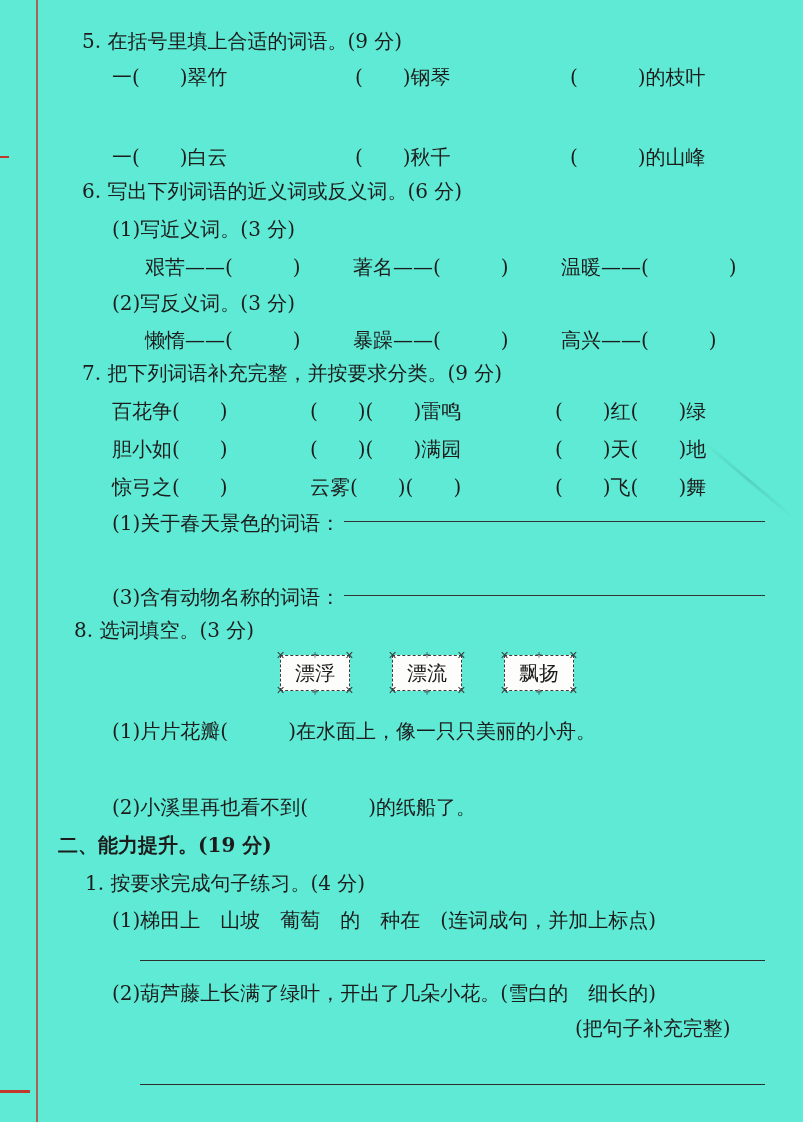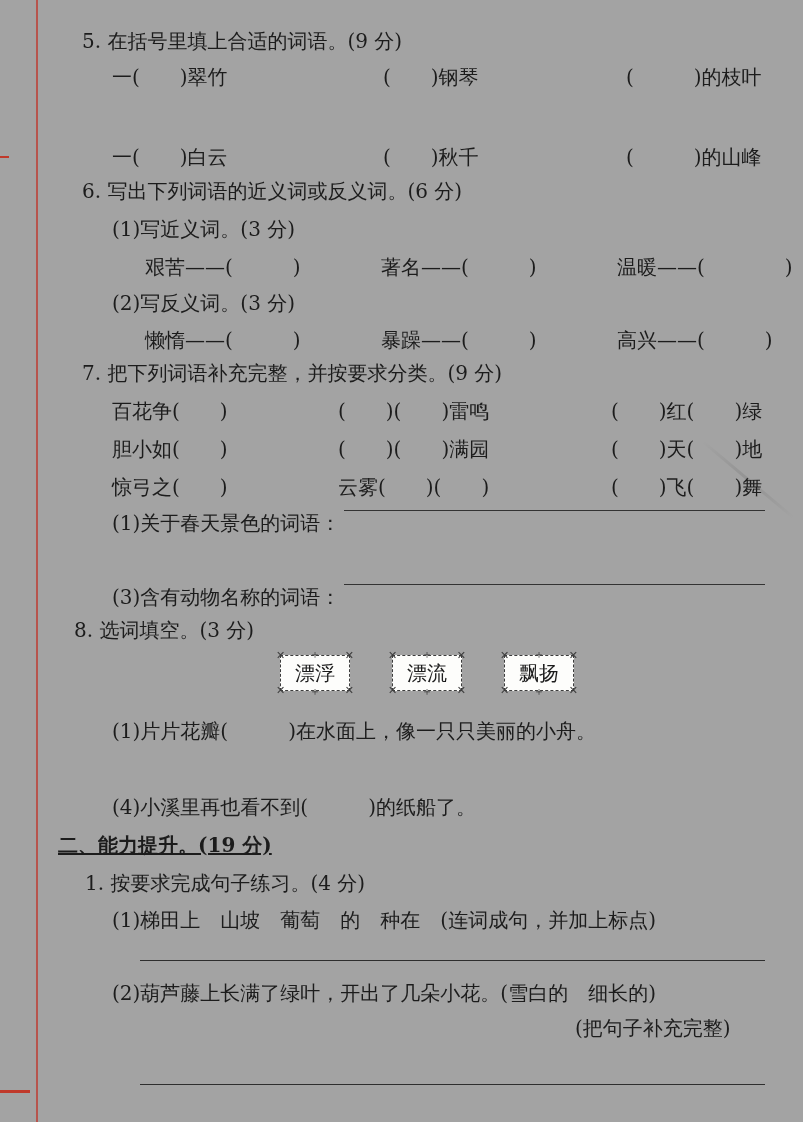--- a/index.html
+++ b/index.html
@@ -1,42 +1,42 @@
 <!DOCTYPE html>
 <html><head>
 <meta charset="utf-8">
 <style>
   html,body{margin:0;padding:0;background:#ffffff;}
   .sheet{
     position:relative;
     width:803px;height:1122px;
-    background:#a3a3a3;
+    background:#5eead4;
     font-family:"DejaVu Serif","Liberation Serif",serif;
     font-size:20px;color:#1c1c1c;
     overflow:hidden;
   }
   .pos{position:absolute;white-space:nowrap;line-height:26px;}
-  .row{position:absolute;display:flex;white-space:nowrap;line-height:26px;gap:28px;}
+  .row{position:absolute;display:flex;white-space:nowrap;line-height:26px;}
   .c{display:inline-block;}
-  .u-row{position:absolute;display:flex;align-items:flex-start;white-space:nowrap;line-height:26px;}
+  .u-row{position:absolute;display:flex;align-items:center;white-space:nowrap;line-height:26px;}
   .u-line{flex:1;border-bottom:1px solid #333;margin-bottom:4px;margin-left:4px;}
   .hr{position:absolute;height:0;border-top:1.6px solid #2e2e2e;}
   .redline{position:absolute;left:36px;top:0;width:1.5px;height:1122px;background:rgba(189,62,52,.78);}
   .tick{position:absolute;background:#c0392b;}
   .boxrow{position:absolute;display:flex;gap:42px;}
   .wordbox{
     position:relative;border:1.5px dashed #3c3c3c;
     padding:5px 14px;line-height:24px;background:#fdfdfb;
   }
   .cr{position:absolute;font-size:11px;line-height:1;color:#3c3c3c;font-family:"DejaVu Sans",sans-serif;}
   .cr.tl{top:-6px;left:-5px}.cr.tr{top:-6px;right:-5px}
   .cr.bl{bottom:-6px;left:-5px}.cr.br{bottom:-6px;right:-5px}
   .cr.mt{top:-7px;left:50%;transform:translateX(-50%)}
   .cr.mb{bottom:-7px;left:50%;transform:translateX(-50%)}
-  .sec{font-weight:600;text-decoration:underline;}
+  .sec{font-weight:600;}
   .wm{position:absolute;left:688px;top:478px;width:120px;height:3px;
       background:linear-gradient(90deg,rgba(0,0,0,0),rgba(0,0,0,.10),rgba(0,0,0,0));
       transform:rotate(40deg);}
 </style>
 </head>
 <body>
 
 <div class="sheet">
 
   <div class="redline"></div>
@@ -123,21 +123,21 @@
       <span class="cr tr">✕</span>
       <span class="cr bl">✕</span>
       <span class="cr br">✕</span>
       <span class="cr mt">＋</span>
       <span class="cr mb">＋</span>
       <span>飘扬</span>
     </div>
   </div>
 
   <div class="pos" style="left:112px;top:718px">(1)片片花瓣(　　　)在水面上，像一只只美丽的小舟。</div>
-  <div class="pos" style="left:112px;top:794px">(4)小溪里再也看不到(　　　)的纸船了。</div>
+  <div class="pos" style="left:112px;top:794px">(2)小溪里再也看不到(　　　)的纸船了。</div>
 
   <div class="pos sec" style="left:58px;top:832px">二、能力提升。(19 分)</div>
   <div class="pos" style="left:85px;top:870px">1. 按要求完成句子练习。(4 分)</div>
   <div class="pos" style="left:112px;top:907px">(1)梯田上　山坡　葡萄　的　种在　(连词成句，并加上标点)</div>
 
   <div class="hr" style="left:140px;top:960px;width:625px"></div>
 
   <div class="pos" style="left:112px;top:980px">(2)葫芦藤上长满了绿叶，开出了几朵小花。(雪白的　细长的)</div>
   <div class="pos" style="left:575px;top:1015px">(把句子补充完整)</div>
 

